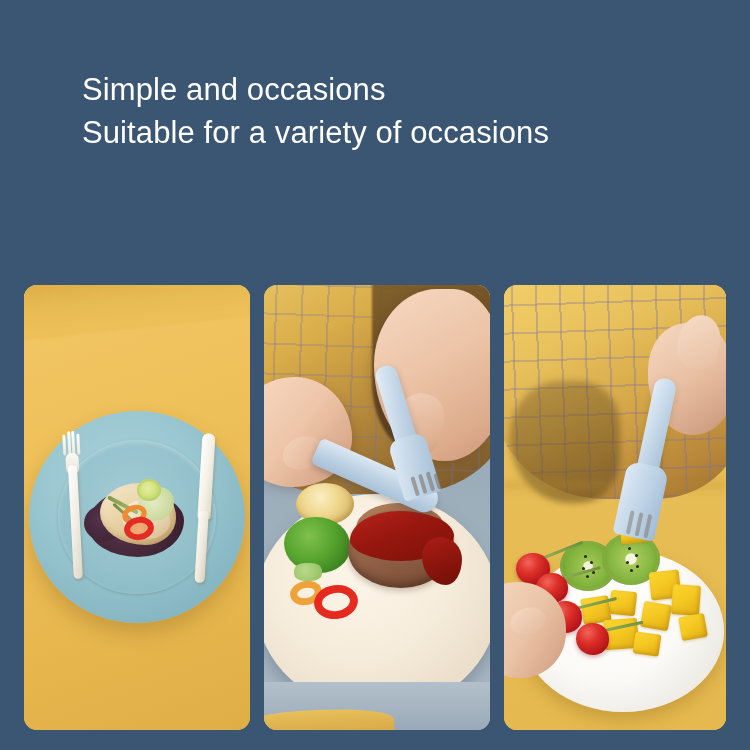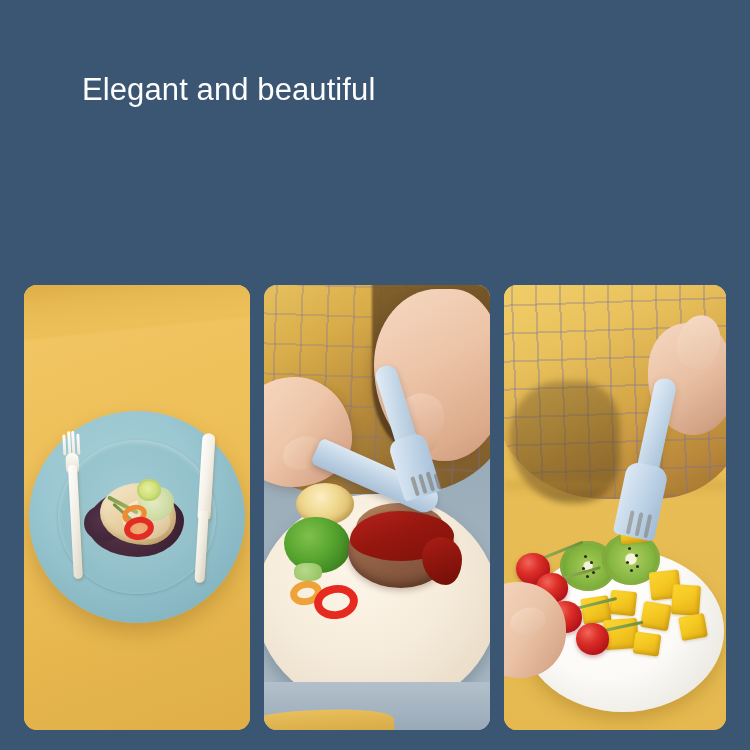--- a/index.html
+++ b/index.html
@@ -550,21 +550,22 @@
     background: linear-gradient(180deg,rgba(180,140,50,0.35), rgba(0,0,0,0));
     filter: blur(3px);
   }
 </style>
 </head>
 <body>
 
 <div id="page">
 
   <div class="headline">
-    <div class="headline-line">Elegant and beautiful</div>
+    <div class="headline-line">Simple and occasions</div>
+    <div class="headline-line">Suitable for a variety of occasions</div>
   </div>
 
   <div class="panels">
 
     <div class="panel p1">
       <div class="p1-table"></div>
       <div class="p1-table-edge"></div>
 
       <div class="p1-plate">
         <div class="p1-plate-rim">

